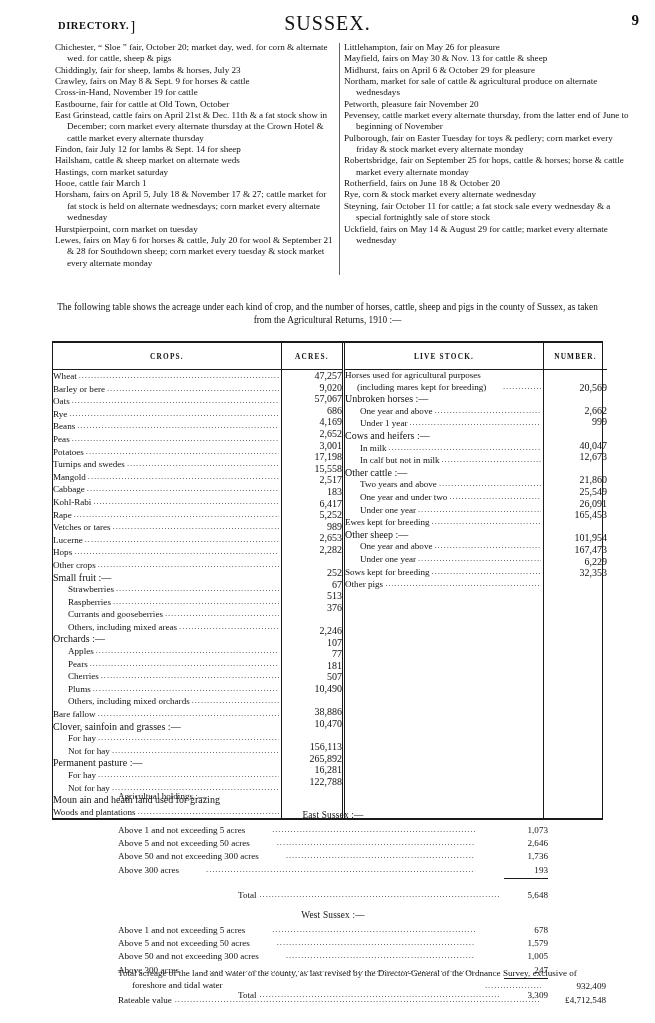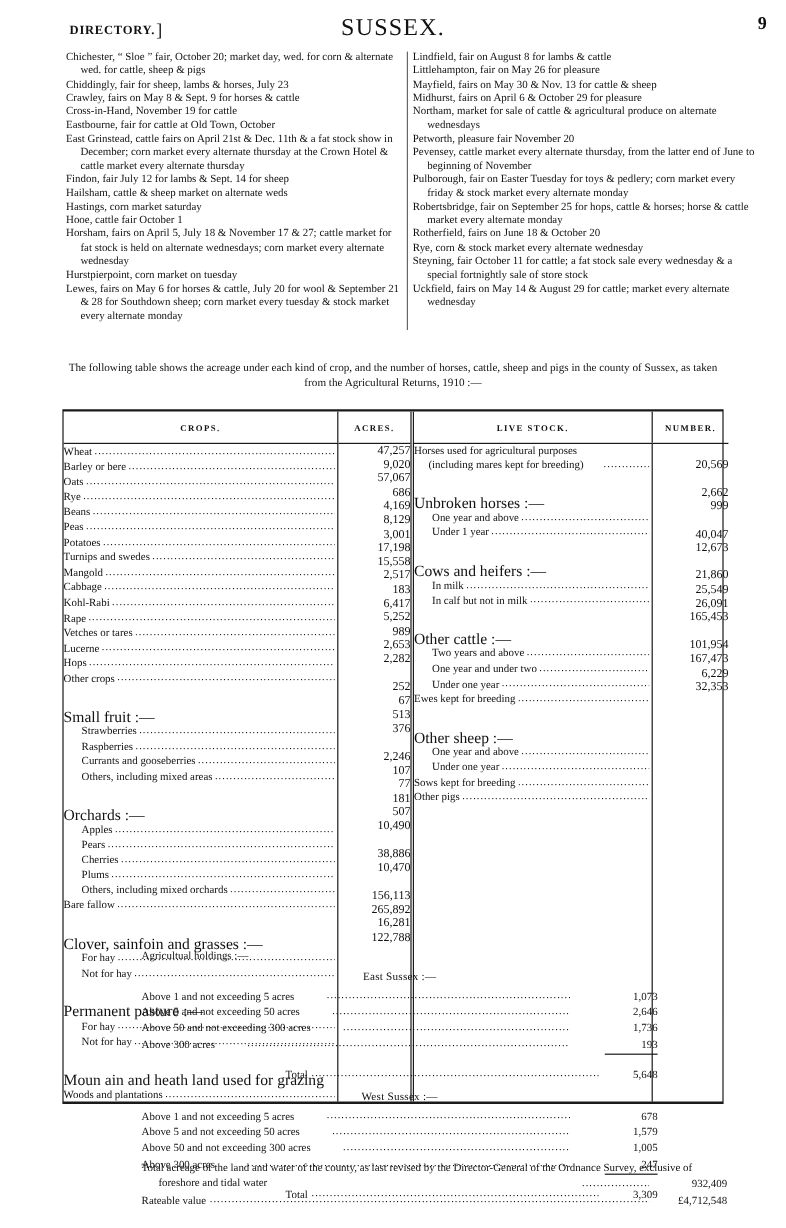--- a/index.html
+++ b/index.html
@@ -42,21 +42,21 @@
   .colsep-double{border-left:3px double #1a1a1a;}
   .cellpad{padding:6px 5px 8px 7px;}
   .cellpad-r{padding:6px 7px 8px 4px;}
 
   
   .lrow{display:flex;align-items:flex-end;font-size:9.1px;line-height:11.6px;white-space:nowrap;}
   .lrow .nm{flex:0 0 auto;}
   .lrow .dots{flex:1 1 auto;overflow:hidden;letter-spacing:.9px;font-size:8.6px;
     margin:0 2px 1px 2px;color:#1a1a1a;}
   .lrow .dots::before{content:"......................................................................................................";}
-  .plain{font-size:13px;line-height:11.6px;white-space:nowrap;margin-top:20px;}
+  .plain{font-size:10px;line-height:11.6px;white-space:nowrap;}
   .ind1{padding-left:15px;}
   .num{font-size:10px;line-height:11.6px;text-align:right;white-space:nowrap;}
   .numcol > div{height:11.6px;}
 
   
   .holdings{position:absolute;left:118px;top:791px;width:430px;font-size:9.1px;}
   .hsec-title{text-align:center;font-size:9.3px;margin:9px 0 3px 0;letter-spacing:.2px;}
   .hrow{display:flex;align-items:flex-end;line-height:12.2px;white-space:nowrap;gap:24px;}
   .hrow .nm{flex:0 0 auto;}
   .hrow .dots{flex:1 1 auto;overflow:hidden;letter-spacing:.9px;font-size:8.6px;margin:0 3px 1px 3px;}
@@ -96,27 +96,26 @@
     <div class="col colL" id="fairsLeft">
         <div class="entry">Chichester, “ Sloe ” fair, October 20; market day, wed. for corn &amp; alternate wed. for cattle, sheep &amp; pigs</div>
         <div class="entry">Chiddingly, fair for sheep, lambs &amp; horses, July 23</div>
         <div class="entry">Crawley, fairs on May 8 &amp; Sept. 9 for horses &amp; cattle</div>
         <div class="entry">Cross-in-Hand, November 19 for cattle</div>
         <div class="entry">Eastbourne, fair for cattle at Old Town, October</div>
         <div class="entry">East Grinstead, cattle fairs on April 21st &amp; Dec. 11th &amp; a fat stock show in December; corn market every alternate thursday at the Crown Hotel &amp; cattle market every alternate thursday</div>
         <div class="entry">Findon, fair July 12 for lambs &amp; Sept. 14 for sheep</div>
         <div class="entry">Hailsham, cattle &amp; sheep market on alternate weds</div>
         <div class="entry">Hastings, corn market saturday</div>
-        <div class="entry">Hooe, cattle fair October 1</div>
+        <div class="entry">Hooe, cattle fair March 1</div>
         <div class="entry">Horsham, fairs on April 5, July 18 &amp; November 17 &amp; 27; cattle market for fat stock is held on alternate wednesdays; corn market every alternate wednesday</div>
         <div class="entry">Hurstpierpoint, corn market on tuesday</div>
         <div class="entry">Lewes, fairs on May 6 for horses &amp; cattle, July 20 for wool &amp; September 21 &amp; 28 for Southdown sheep; corn market every tuesday &amp; stock market every alternate monday</div>
       </div>
     <div class="col colR" id="fairsRight">
-        <div class="entry">Lindfield, fair on August 8 for lambs &amp; cattle</div>
         <div class="entry">Littlehampton, fair on May 26 for pleasure</div>
         <div class="entry">Mayfield, fairs on May 30 &amp; Nov. 13 for cattle &amp; sheep</div>
         <div class="entry">Midhurst, fairs on April 6 &amp; October 29 for pleasure</div>
         <div class="entry">Northam, market for sale of cattle &amp; agricultural produce on alternate wednesdays</div>
         <div class="entry">Petworth, pleasure fair November 20</div>
         <div class="entry">Pevensey, cattle market every alternate thursday, from the latter end of June to beginning of November</div>
         <div class="entry">Pulborough, fair on Easter Tuesday for toys &amp; pedlery; corn market every friday &amp; stock market every alternate monday</div>
         <div class="entry">Robertsbridge, fair on September 25 for hops, cattle &amp; horses; horse &amp; cattle market every alternate monday</div>
         <div class="entry">Rotherfield, fairs on June 18 &amp; October 20</div>
         <div class="entry">Rye, corn &amp; stock market every alternate wednesday</div>
@@ -273,21 +272,21 @@
                   </div>
                 </div>
               </td>
             <td class="colsep cellpad-r">
                 <div class="numcol" id="cropsValues">
                   <div class="num">47,257</div>
                   <div class="num">9,020</div>
                   <div class="num">57,067</div>
                   <div class="num">686</div>
                   <div class="num">4,169</div>
-                  <div class="num">8,129</div>
+                  <div class="num">2,652</div>
                   <div class="num">3,001</div>
                   <div class="num">17,198</div>
                   <div class="num">15,558</div>
                   <div class="num">2,517</div>
                   <div class="num">183</div>
                   <div class="num">6,417</div>
                   <div class="num">5,252</div>
                   <div class="num">989</div>
                   <div class="num">2,653</div>
                   <div class="num">2,282</div>

